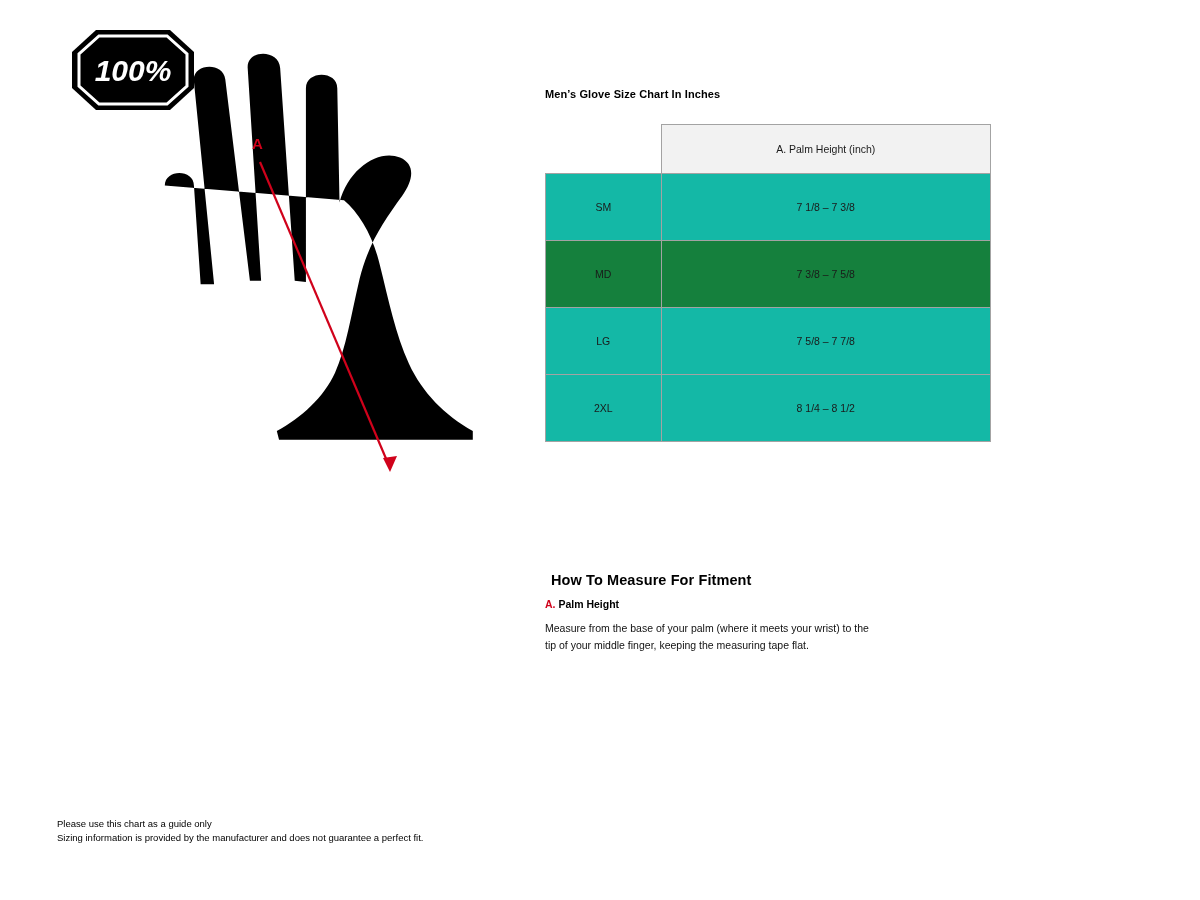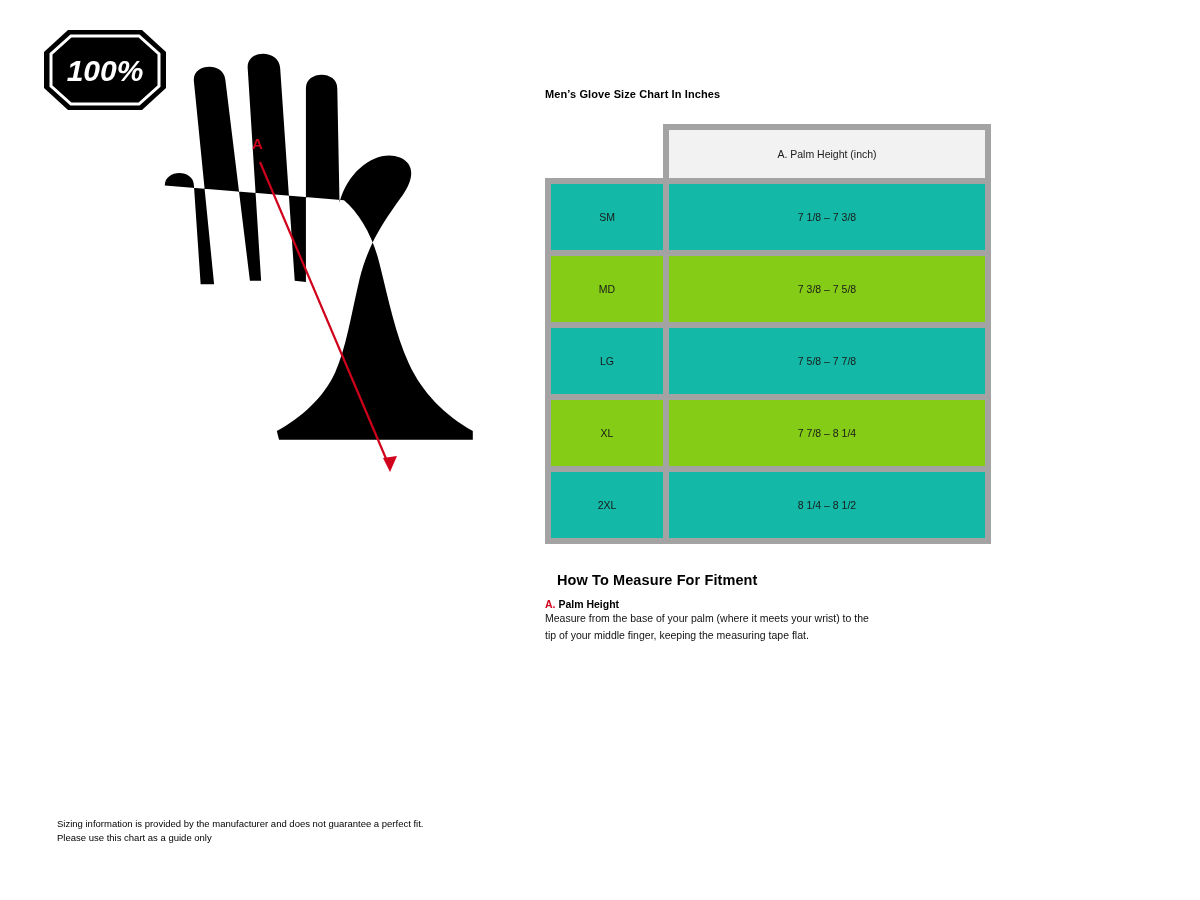--- a/index.html
+++ b/index.html
@@ -12,21 +12,21 @@
     height: 900px;
     position: relative;
     font-family: "Liberation Sans", sans-serif;
     color: #000000;
     overflow: hidden;
   }
 
   
   .logo-wrap {
     position: absolute;
-    left: 44px;
+    left: 72px;
     top: 30px;
     width: 122px;
     height: 92px;
   }
   .logo-wrap svg { display: block; }
 
   
   .hand-wrap {
     position: absolute;
     left: 150px;
@@ -60,21 +60,21 @@
     margin: 0 0 24px 0;
   }
 
   table.size-table {
     border-collapse: collapse;
     width: 446px;
     table-layout: fixed;
   }
   table.size-table th,
   table.size-table td {
-    border: 6px solid #a3a3a3;
+    border: 1px solid #a3a3a3;
     text-align: center;
     font-size: 10.5px;
     color: #1a1a1a;
     height: 64px;
     vertical-align: middle;
     font-weight: normal;
   }
   table.size-table thead th.corner {
     background: #ffffff;
     border: none;
@@ -84,39 +84,39 @@
   table.size-table thead th.head-cell {
     background: #f2f2f2;
     height: 46px;
     font-weight: normal;
     font-size: 10.5px;
   }
   table.size-table td.size-cell {
     width: 113px;
   }
   tr.shade td { background: #14b8a6; }
-  tr.plain td { background: #84cc16; }
+  tr.plain td { background: #15803d; }
 
   
   .howto {
     position: absolute;
     left: 545px;
     top: 572px;
     width: 330px;
   }
   .howto-title {
     font-size: 14.5px;
     font-weight: bold;
-    margin: 0 0 10px 12px;
+    margin: 0 0 10px 6px;
     letter-spacing: 0.1px;
   }
   .howto-sub {
     font-size: 10.5px;
     font-weight: bold;
-    margin: 0 0 0 0;
+    margin: 0 0 10px 0;
   }
   .howto-sub .letter { color: #d0021b; }
   .howto-body {
     font-size: 10.5px;
     line-height: 17px;
     margin: 0;
     color: #111111;
   }
 
   
@@ -196,37 +196,33 @@
         <td>7 1/8 – 7 3/8</td>
       </tr>
       <tr class="plain">
         <td class="size-cell">MD</td>
         <td>7 3/8 – 7 5/8</td>
       </tr>
       <tr class="shade">
         <td class="size-cell">LG</td>
         <td>7 5/8 – 7 7/8</td>
       </tr>
-      <tr class="plain">
-        <td class="size-cell">XL</td>
-        <td>7 7/8 – 8 1/4</td>
-      </tr>
       <tr class="shade">
         <td class="size-cell">2XL</td>
         <td>8 1/4 – 8 1/2</td>
       </tr>
     </tbody>
   </table>
 </div>
 
 <div class="howto">
   <h2 class="howto-title">How To Measure For Fitment</h2>
   <p class="howto-sub">
     <span class="letter">A.</span>
     <span>Palm Height</span>
   </p>
   <p class="howto-body">Measure from the base of your palm (where it meets your wrist) to the tip of your middle finger, keeping the measuring tape flat.</p>
 </div>
 
 <div class="footer">
+  <p>Please use this chart as a guide only</p>
   <p>Sizing information is provided by the manufacturer and does not guarantee a perfect fit.</p>
-  <p>Please use this chart as a guide only</p>
 </div>
 
 </body></html>

